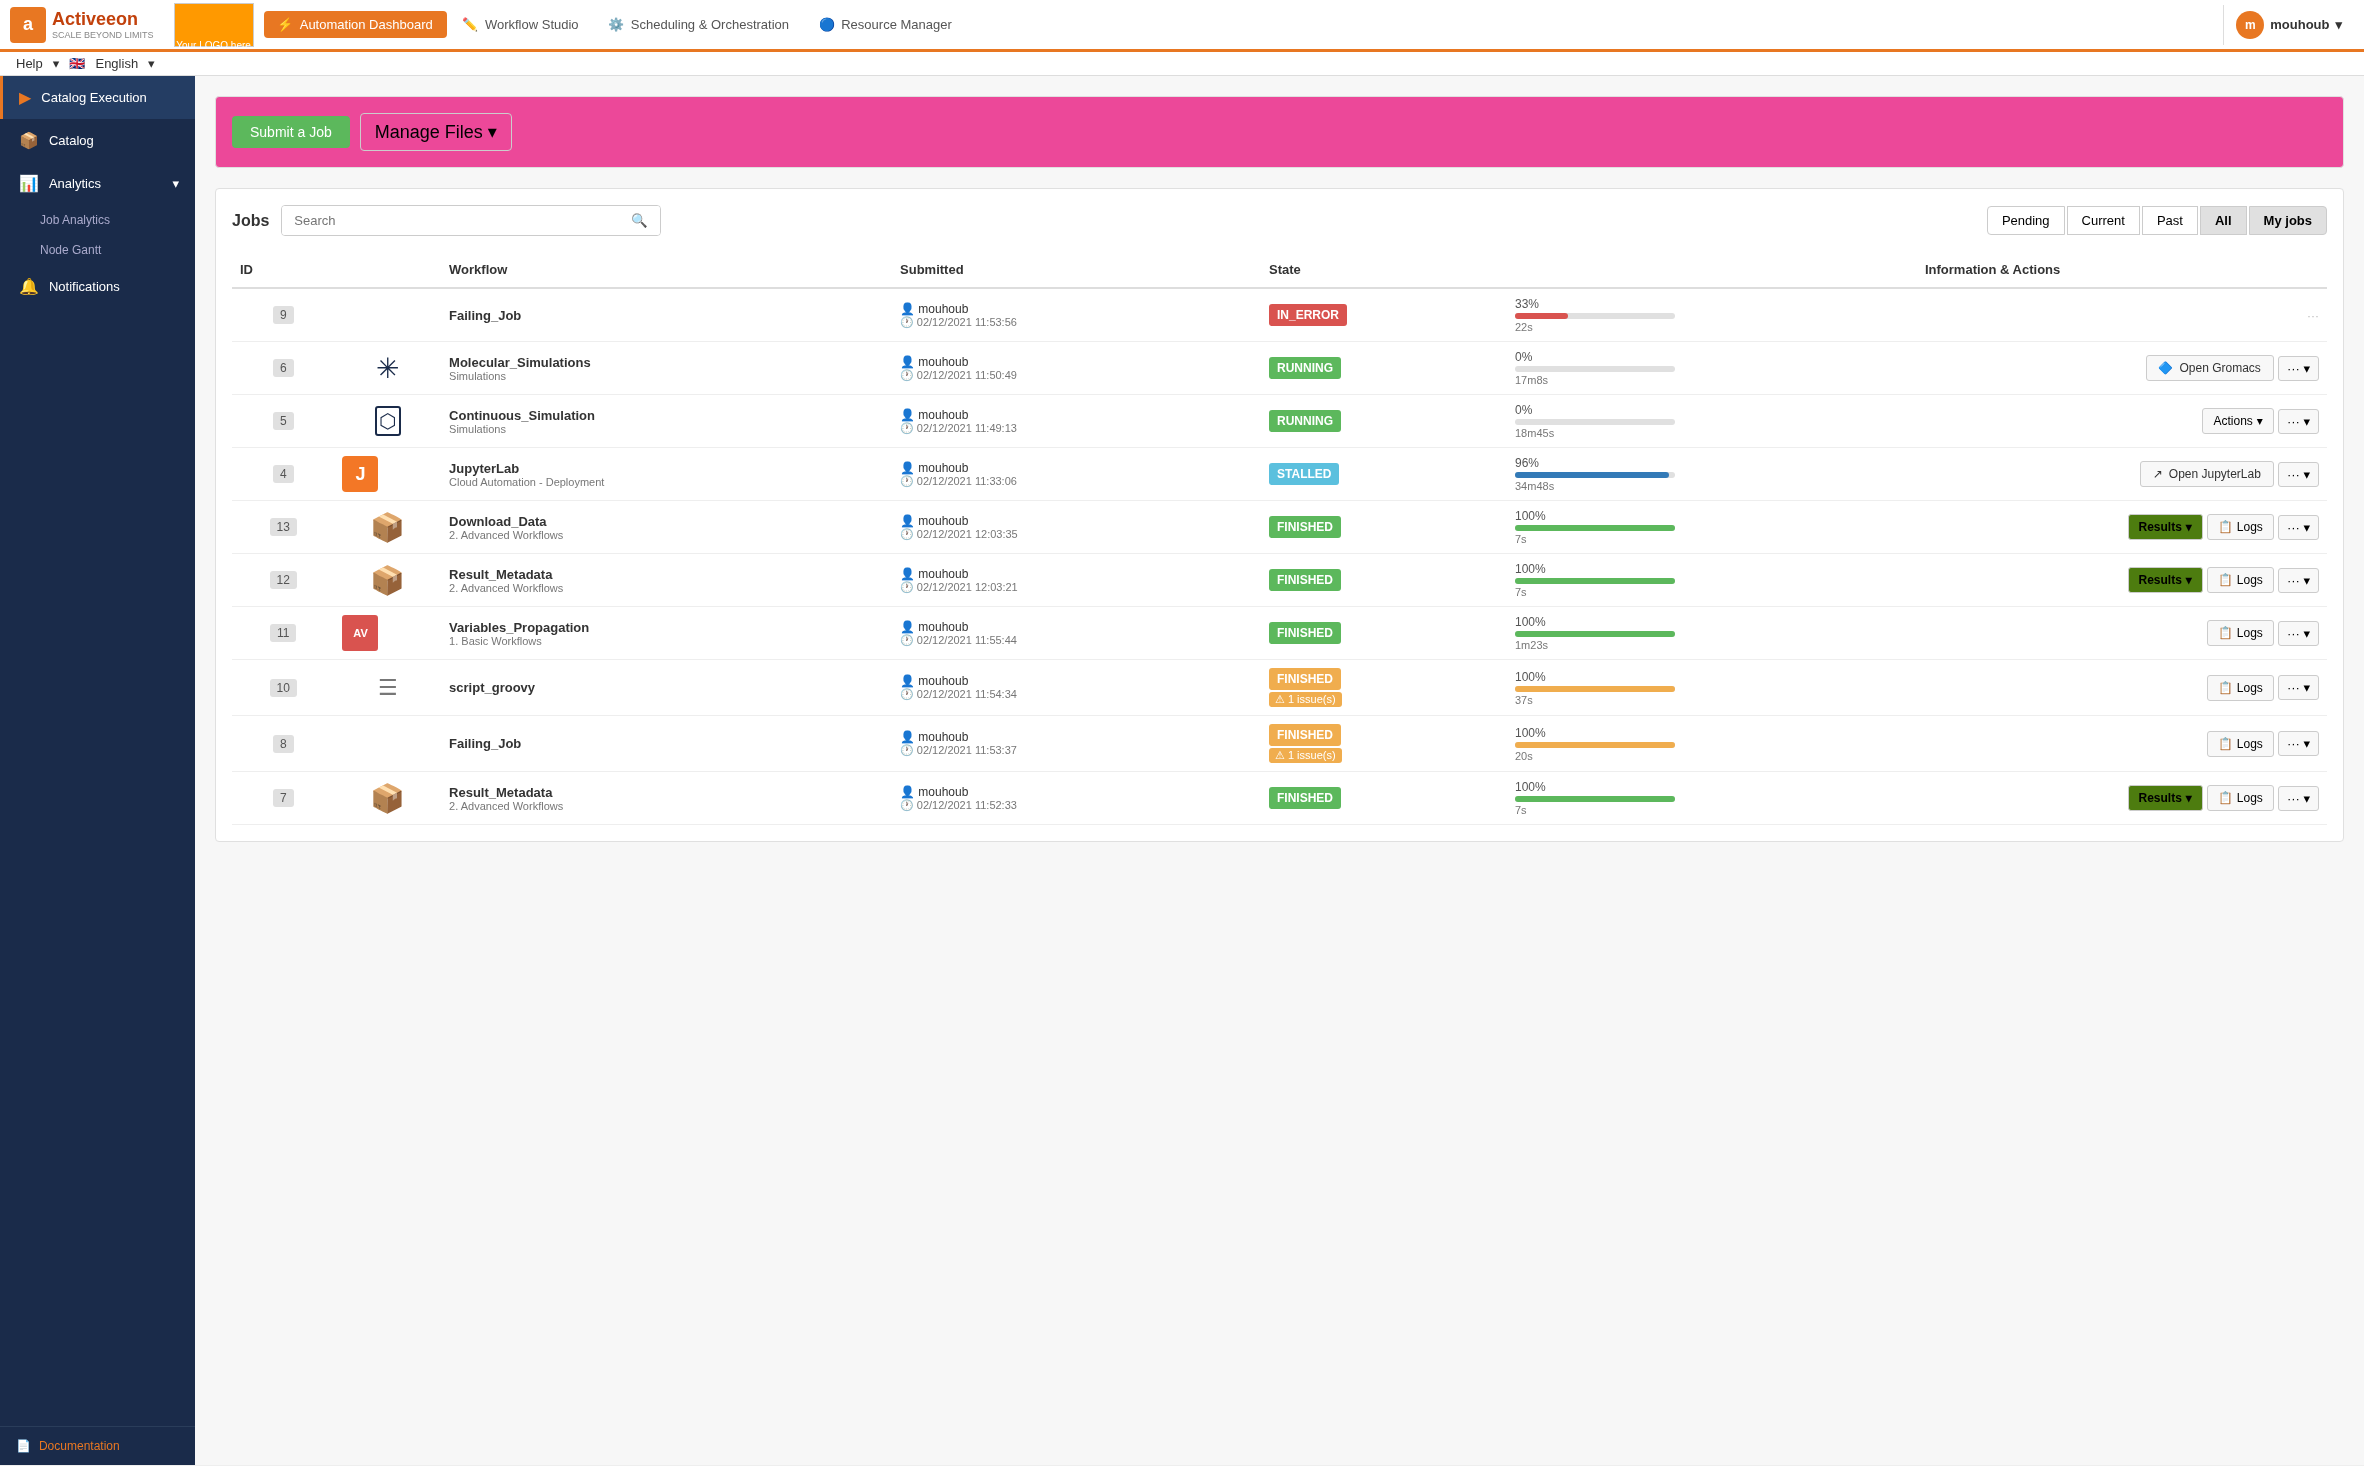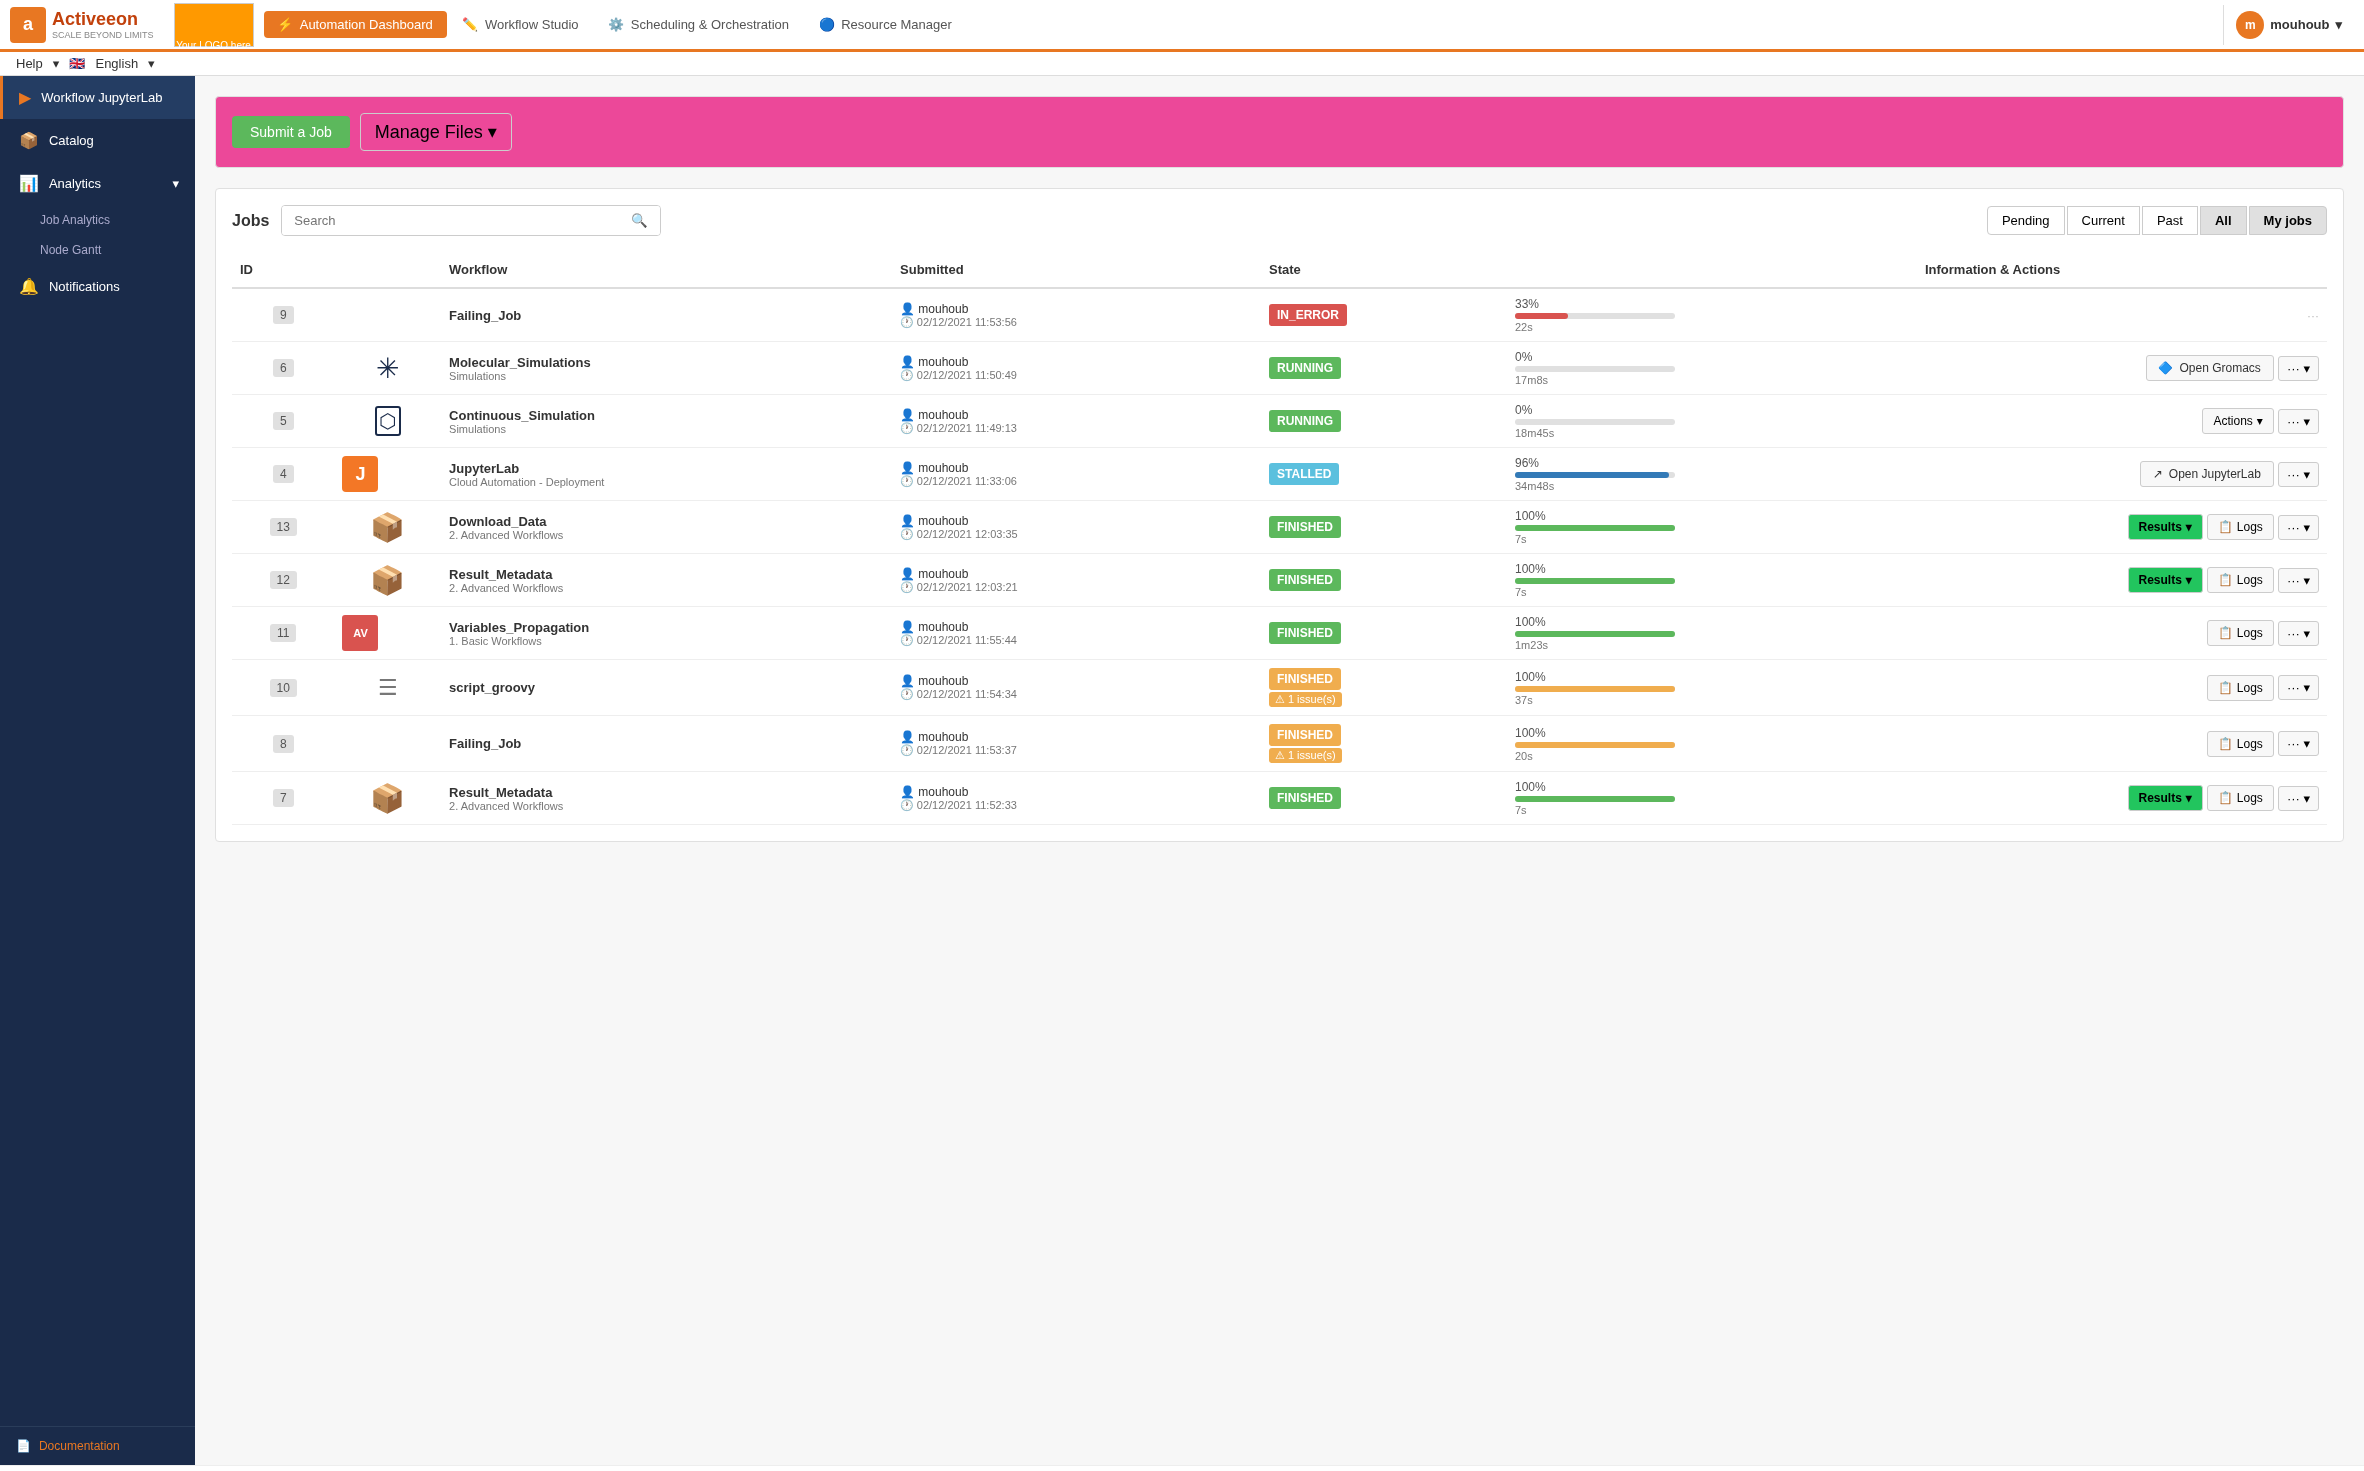--- a/index.html
+++ b/index.html
@@ -297,21 +297,21 @@
       cursor: pointer;
       font-size: 12px;
       color: #333;
     }
 
     .results-btn {
       display: inline-flex; align-items: center; gap: 4px;
       padding: 5px 10px;
       border: 1px solid #ccc;
       border-radius: 3px;
-      background: #22c55e;
+      background: #4d7c0f;
       cursor: pointer;
       font-size: 12px;
       font-weight: bold;
     }
     .logs-btn {
       display: inline-flex; align-items: center; gap: 4px;
       padding: 5px 10px;
       border: 1px solid #ccc;
       border-radius: 3px;
       background: #f8f8f8;
@@ -377,21 +377,21 @@
   <span>🇬🇧</span>
   <span>English</span>
   <span>▾</span>
 </div>
 
 <div class="main-layout">
 
   <div class="sidebar">
     <div class="sidebar-item active">
       <span class="sidebar-icon orange">▶</span>
-      <span>Workflow JupyterLab</span>
+      <span>Catalog Execution</span>
     </div>
     <div class="sidebar-item">
       <span class="sidebar-icon">📦</span>
       <span>Catalog</span>
     </div>
     <div class="sidebar-item">
       <span class="sidebar-icon">📊</span>
       <span>Analytics</span>
       <span style="margin-left:auto;">▾</span>
     </div>

